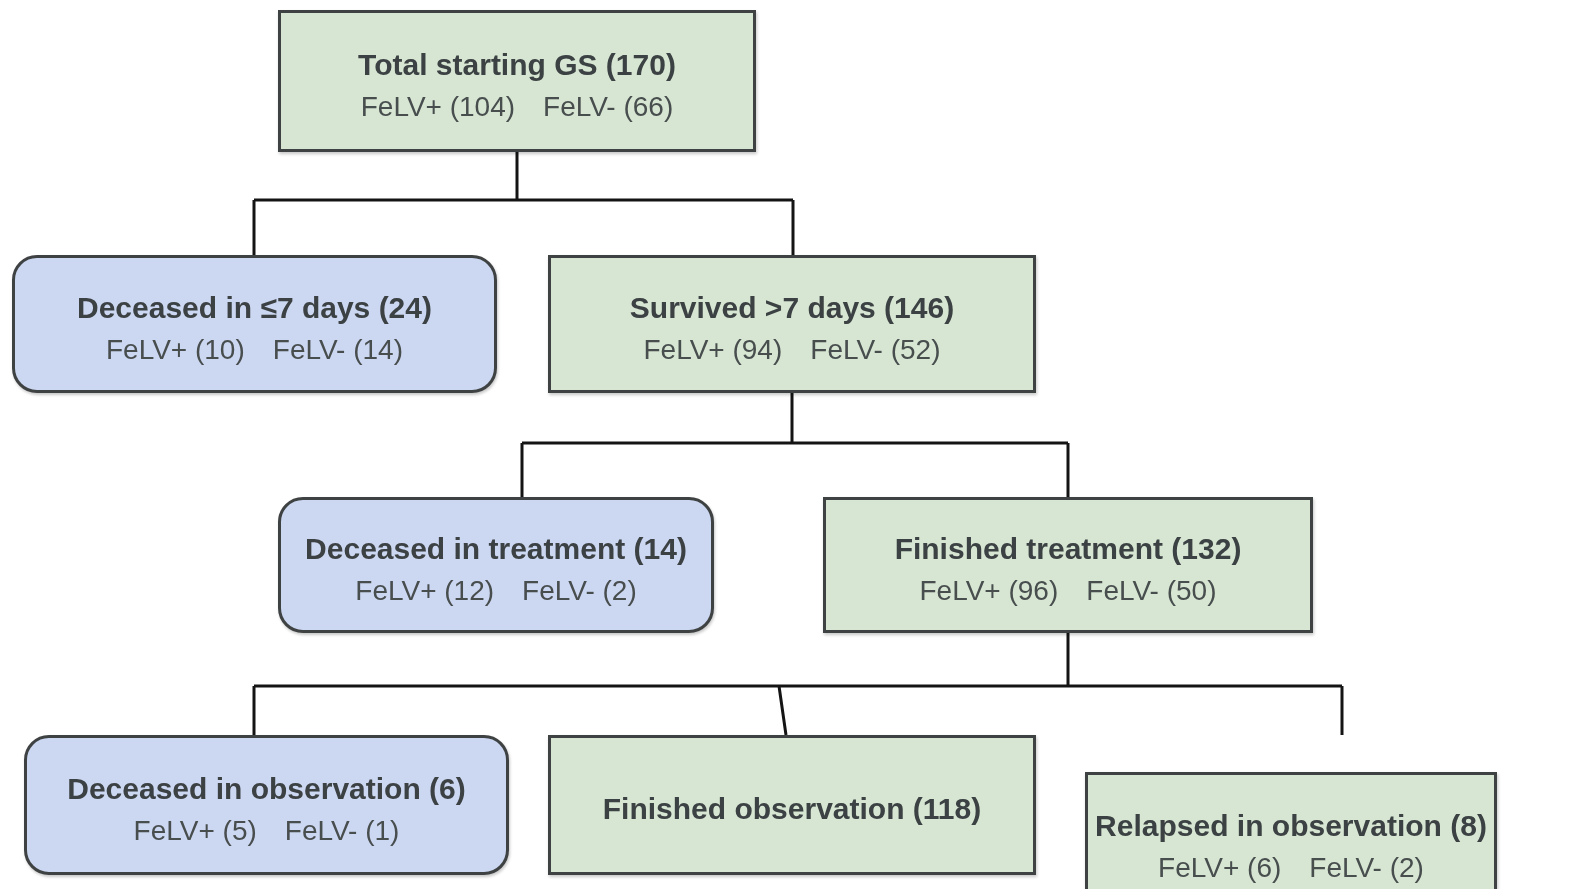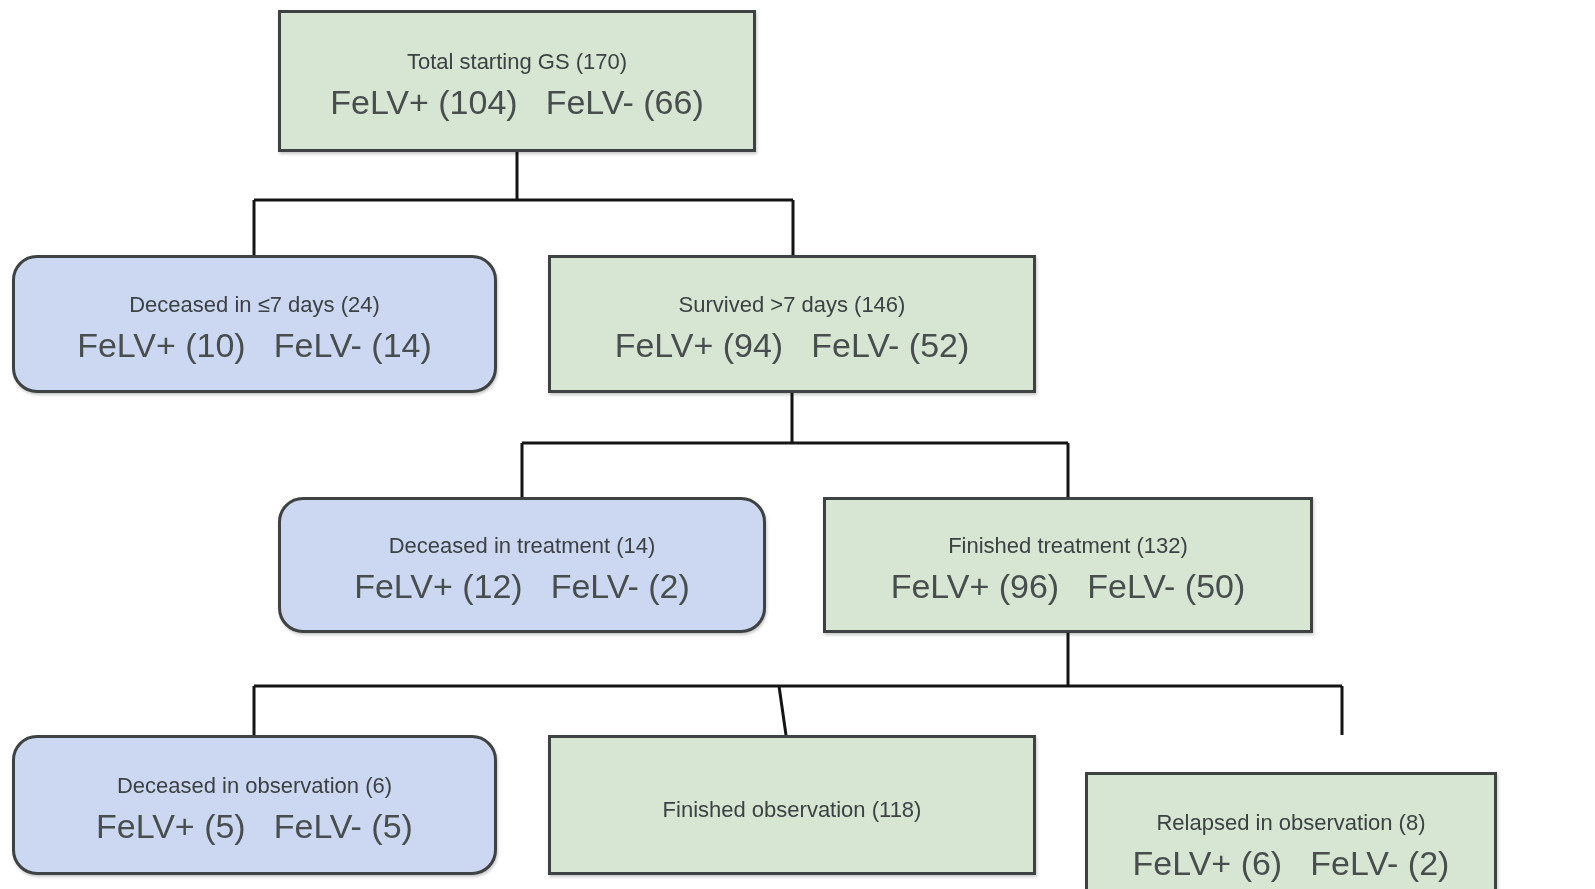--- a/index.html
+++ b/index.html
@@ -31,31 +31,31 @@
     display: flex;
     flex-direction: column;
     align-items: center;
     justify-content: center;
     gap: 10px;
     text-align: center;
   }
   .node.green { background: var(--green, #d6e6d2); }
   .node.blue  { background: var(--blue, #ccd8f2); border-radius: 25px; }
   .node-title {
-    font-size: 22px;
-    font-weight: 400;
+    font-size: 30px;
+    font-weight: 700;
     color: var(--title_text, #3c4143);
     white-space: nowrap;
     line-height: 1.15;
     margin-top: 9px;
   }
   .node-sub {
     display: flex;
     gap: 28px;
-    font-size: 34px;
+    font-size: 28px;
     font-weight: 400;
     color: var(--sub_text, #484d4e);
     white-space: nowrap;
     line-height: 1.1;
   }
 </style>
 </head>
 <body>
 
 <div class="canvas">
@@ -86,41 +86,41 @@
   </div>
 
   <div class="node green" style="left:548px; top:255px; width:488px; height:138px;">
     <div class="node-title">Survived &gt;7 days (146)</div>
     <div class="node-sub">
       <span>FeLV+ (94)</span>
       <span>FeLV- (52)</span>
     </div>
   </div>
 
-  <div class="node blue" style="left:278px; top:497px; width:488px; height:136px;">
+  <div class="node blue" style="left:278px; top:497px; width:436px; height:136px;">
     <div class="node-title">Deceased in treatment (14)</div>
     <div class="node-sub">
       <span>FeLV+ (12)</span>
       <span>FeLV- (2)</span>
     </div>
   </div>
 
   <div class="node green" style="left:823px; top:497px; width:490px; height:136px;">
     <div class="node-title">Finished treatment (132)</div>
     <div class="node-sub">
       <span>FeLV+ (96)</span>
       <span>FeLV- (50)</span>
     </div>
   </div>
 
-  <div class="node blue" style="left:12px; top:735px; width:485px; height:140px;">
+  <div class="node blue" style="left:24px; top:735px; width:485px; height:140px;">
     <div class="node-title">Deceased in observation (6)</div>
     <div class="node-sub">
       <span>FeLV+ (5)</span>
-      <span>FeLV- (5)</span>
+      <span>FeLV- (1)</span>
     </div>
   </div>
 
   <div class="node green" style="left:548px; top:735px; width:488px; height:140px;">
     <div class="node-title">Finished observation (118)</div>
   </div>
 
   <div class="node green" style="left:1085px; top:772px; width:412px; height:140px;">
     <div class="node-title">Relapsed in observation (8)</div>
     <div class="node-sub">

